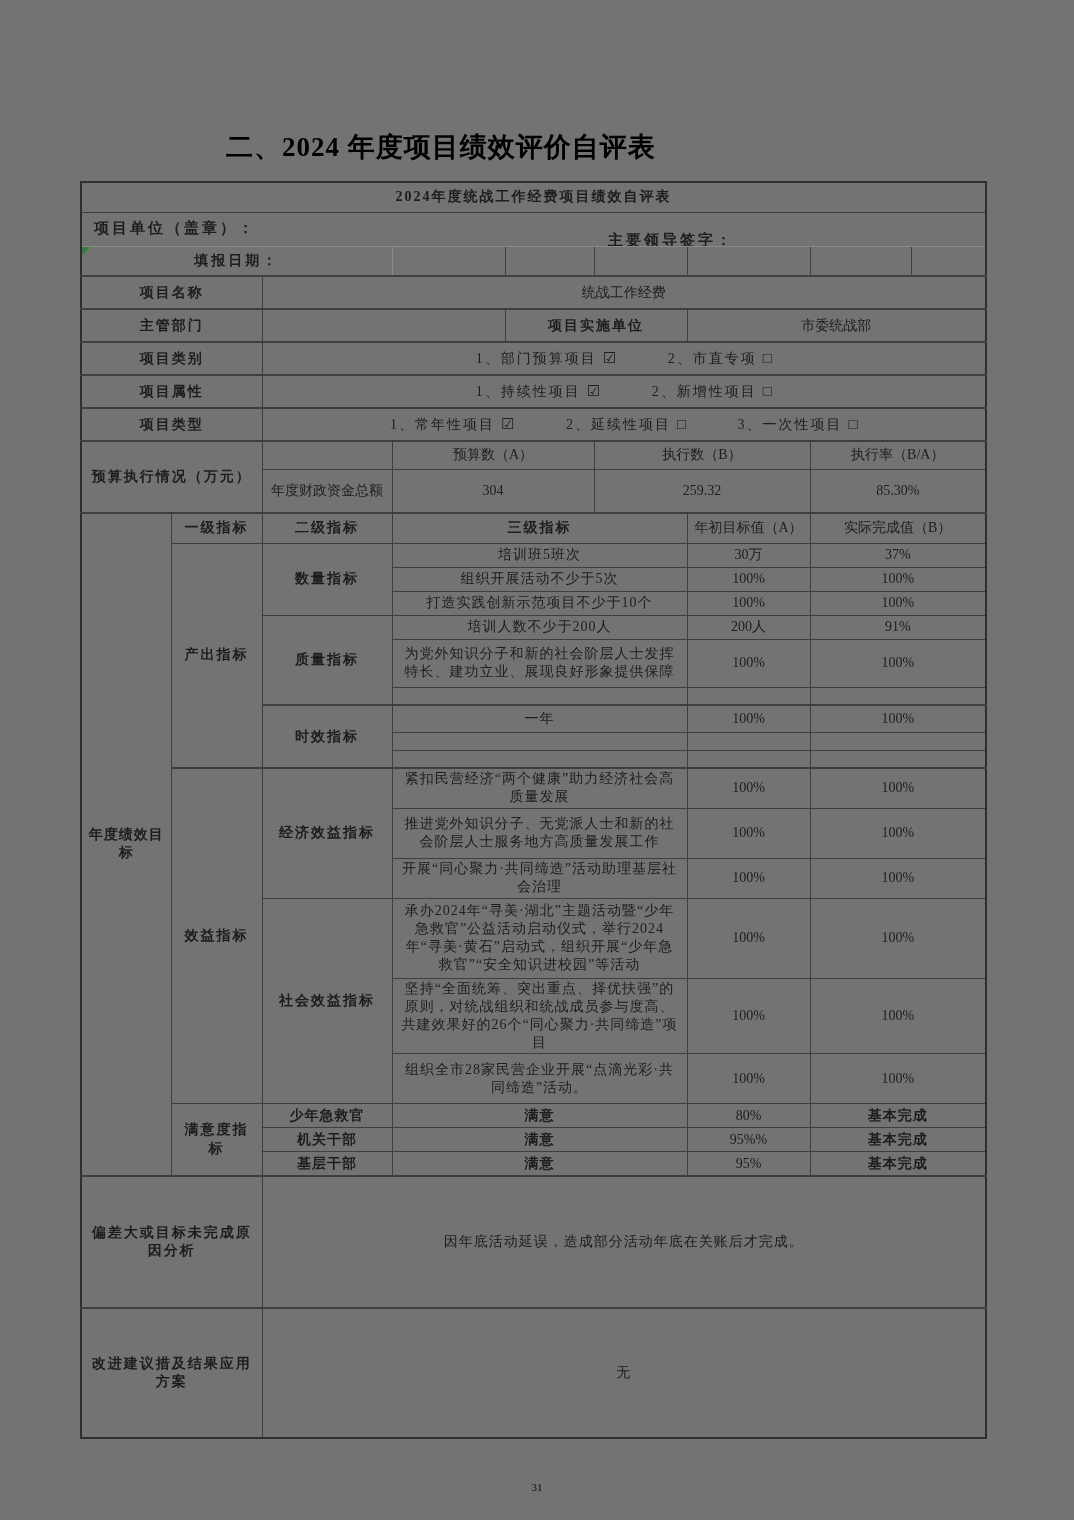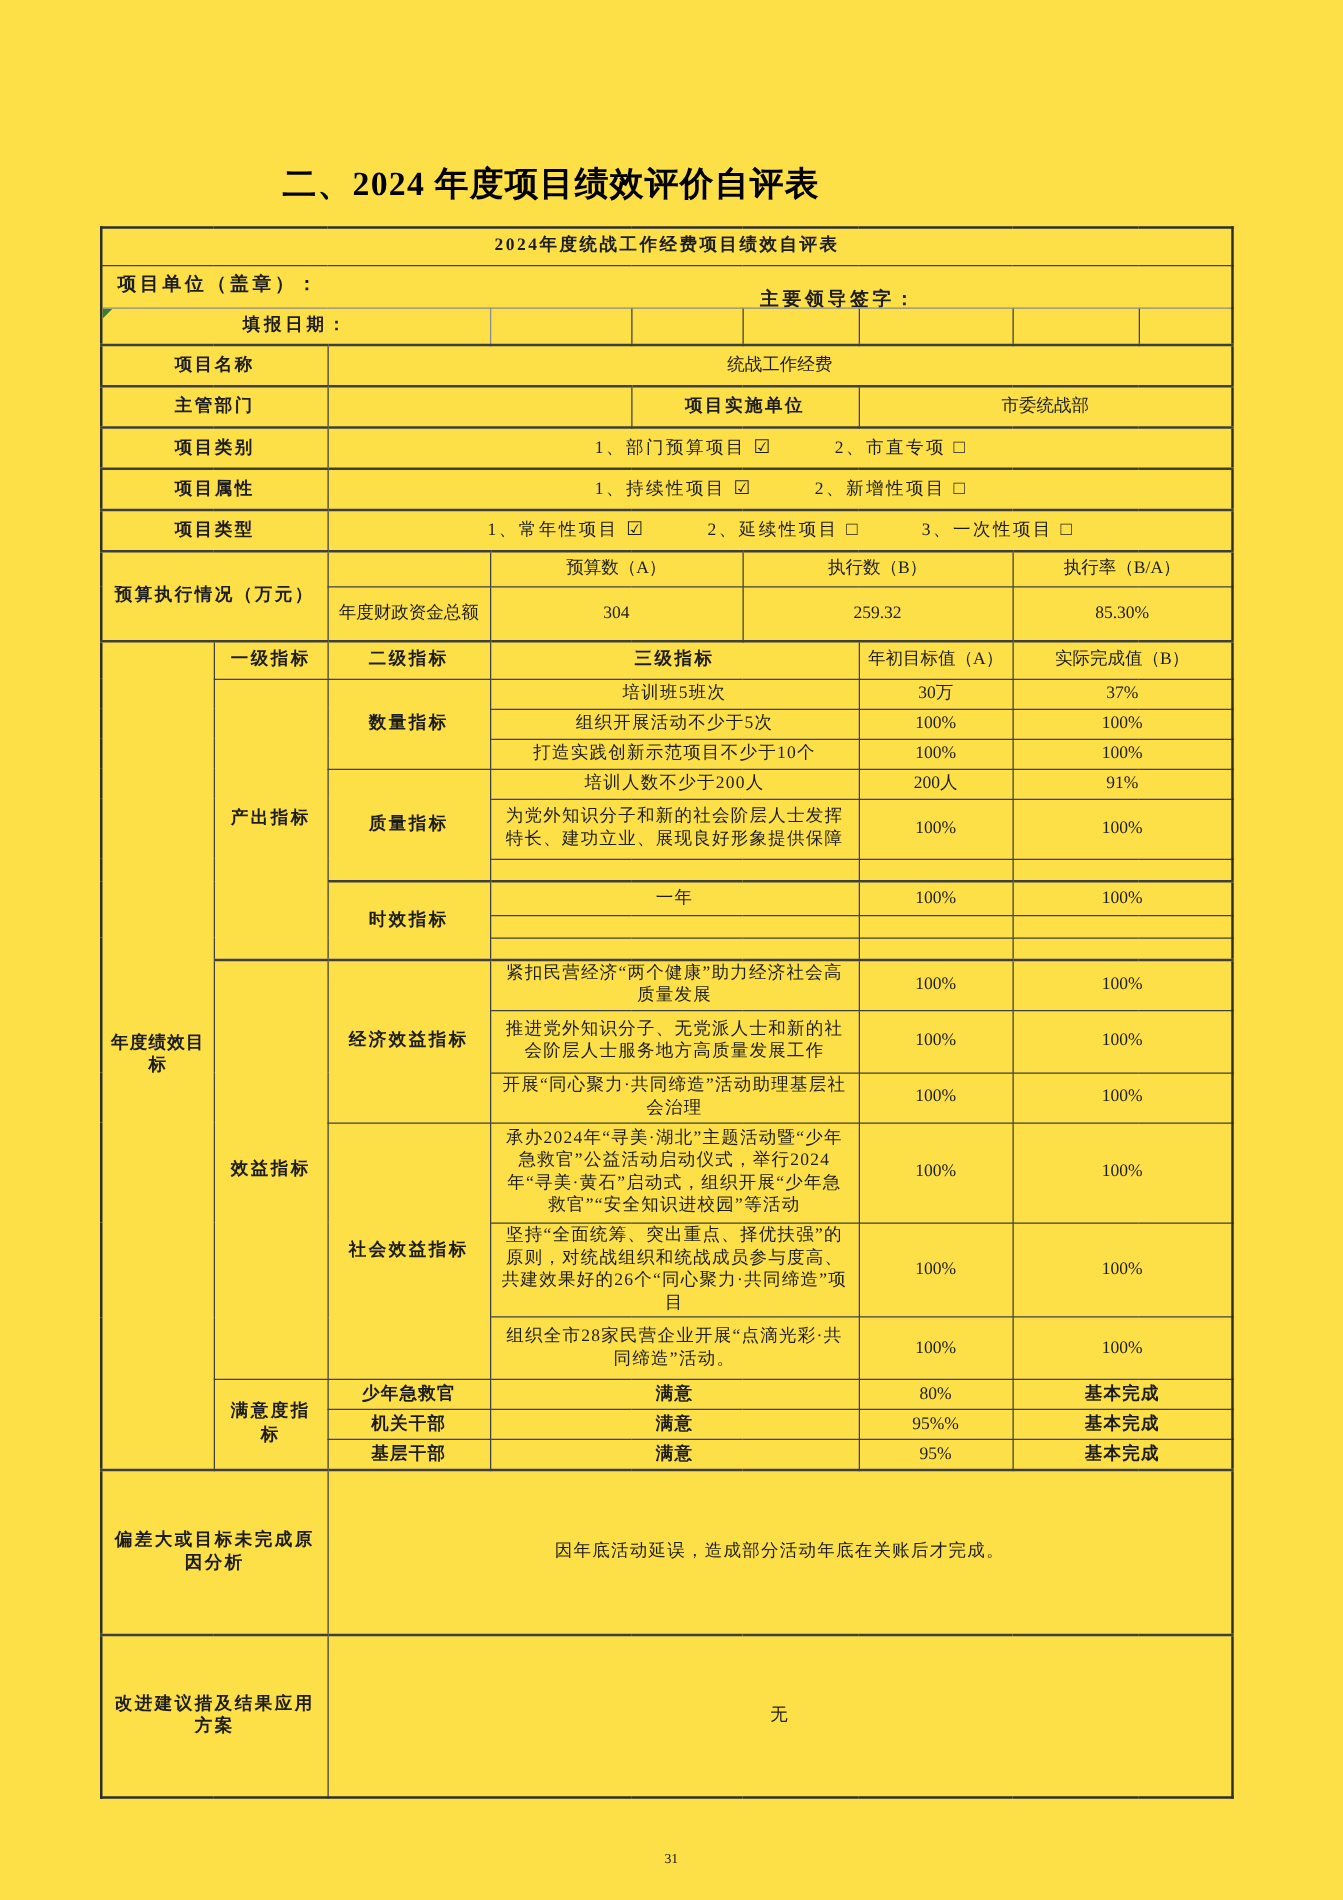--- a/index.html
+++ b/index.html
@@ -1,16 +1,16 @@
 <!DOCTYPE html>
 <html><head>
 <meta charset="utf-8">
 <style>
   html,body{margin:0;padding:0;background:#fff;}
-  .page{width:1074px;height:1520px;background:#fde047;position:relative;overflow:hidden;
+  .page{width:1074px;height:1520px;background:#737373;position:relative;overflow:hidden;
         font-family:"Liberation Serif","DejaVu Serif",serif;color:#1d1d1d;}
   .heading{margin:0;padding:130px 0 0 226px;font-size:27px;font-weight:bold;color:#000;
            letter-spacing:1px;line-height:1.3;}
   table.t{border-collapse:collapse;table-layout:fixed;width:905px;margin:16px 0 0 80px;
           border:2px solid #2e2e2e;}
   table.t td{border:1px solid #3f3f3f;padding:1px 6px;text-align:center;vertical-align:middle;
              font-size:14px;line-height:1.3;overflow:hidden;word-break:break-all;}
   tr.thick > td{border-top-width:2px;}
   .title-cell{font-size:21px;font-weight:bold;letter-spacing:2px;}
   .unitwrap{position:relative;text-align:left;padding-left:6px;}

